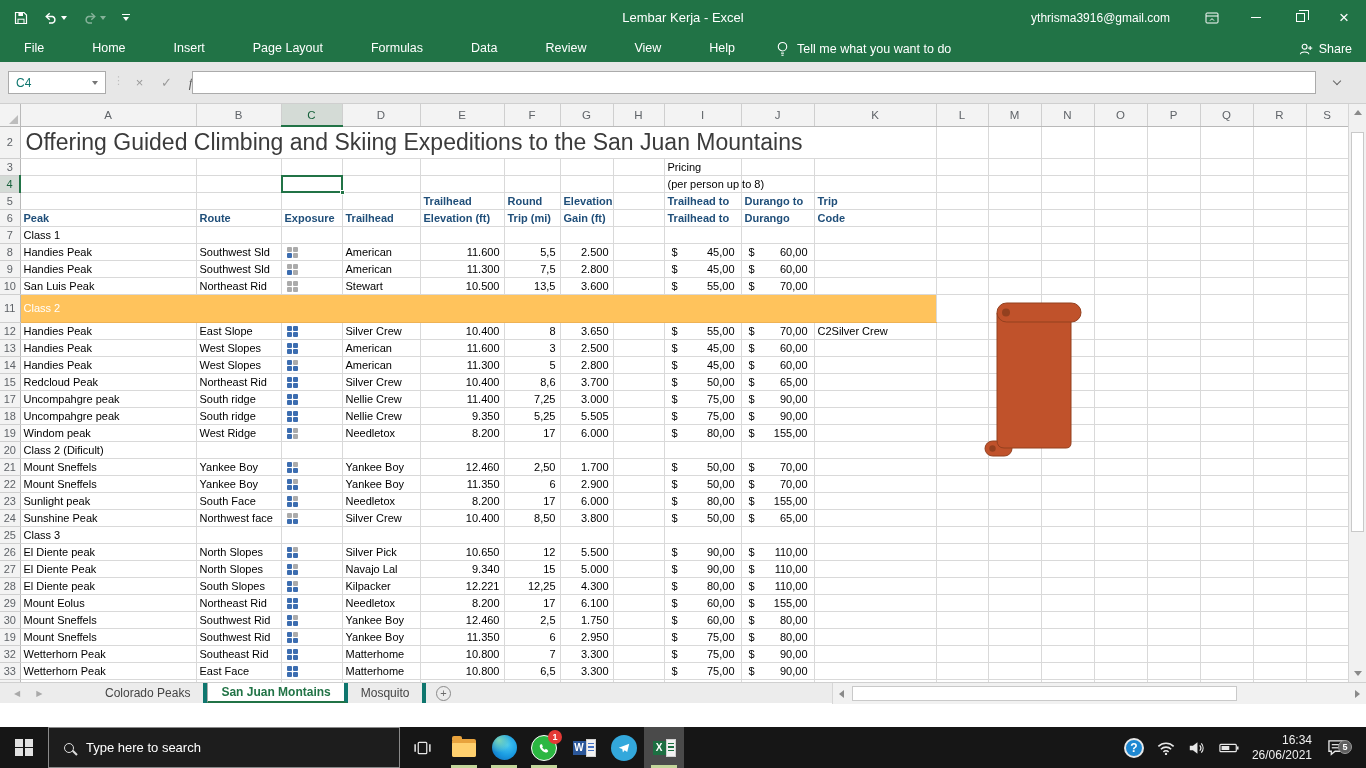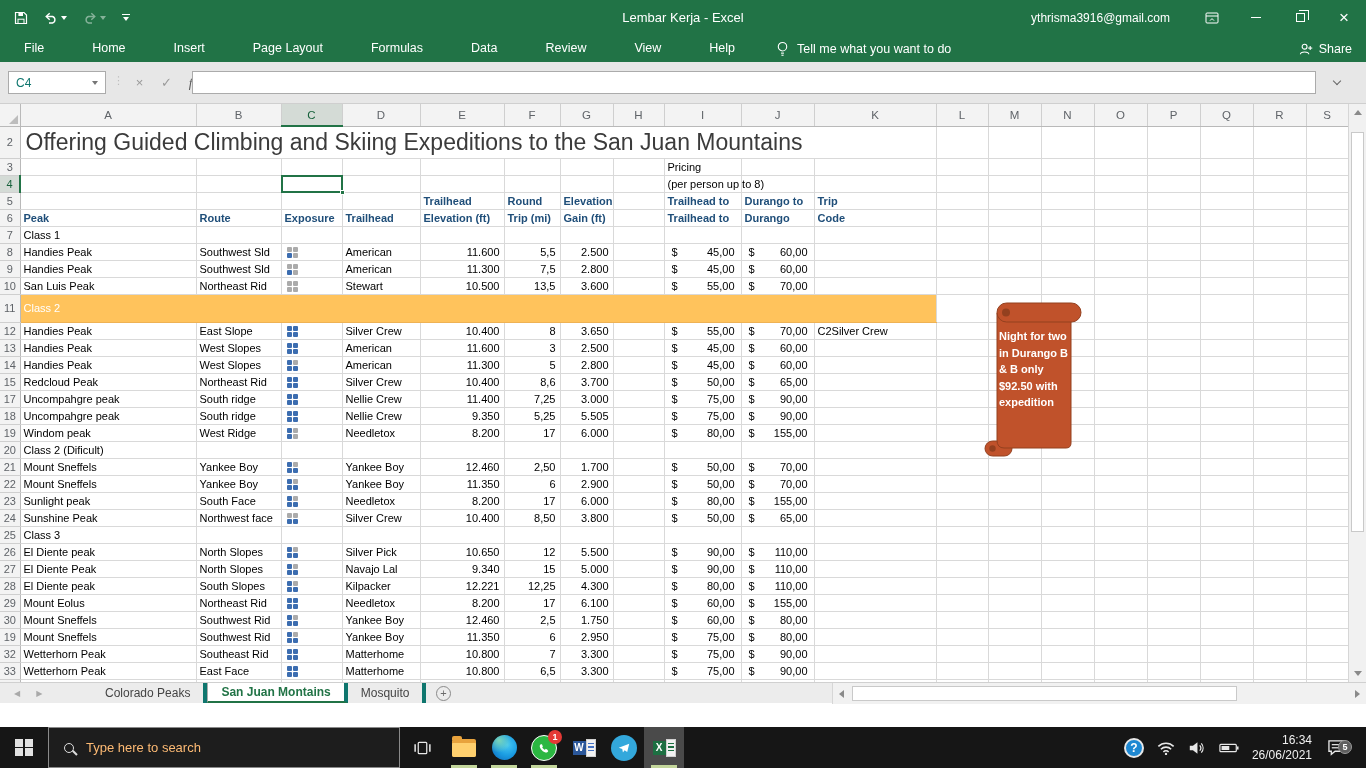--- a/index.html
+++ b/index.html
@@ -102,21 +102,21 @@
   .zbtn { width:22px; text-align:center; color:#555; font-size:14px; }
   .ztrack { width:92px; height:2px; background:#9A9A9A; position:relative; margin:0 3px; }
   .zthumb { position:absolute; left:44px; top:-4px; width:4px; height:10px; background:#616161; }
   .zpct { width:42px; text-align:right; padding-right:4px; }
 
   
   .taskbar { position:absolute; top:727px; left:0; right:0; height:41px; background:#161616; display:flex; align-items:center; color:#fff; }
   .startbtn { width:48px; height:41px; display:flex; align-items:center; justify-content:center; }
   .winlogo { display:grid; grid-template-columns:8px 8px; gap:1.5px; }
   .winlogo i { width:8px; height:8px; background:#E2E2E2; display:block; }
-  .searchbox { width:352px; height:41px; background:#1D1D1D; border:1px solid #8A8A8A; display:flex; align-items:center; padding-left:15px; gap:12px; color:#fdba74; font-size:13px; }
+  .searchbox { width:352px; height:41px; background:#1D1D1D; border:1px solid #8A8A8A; display:flex; align-items:center; padding-left:15px; gap:12px; color:#ffffff; font-size:13px; }
   .mag { width:10px; height:10px; border:1.6px solid #DDD; border-radius:50%; position:relative; flex:none; }
   .mag:after { content:''; position:absolute; width:6px; height:1.6px; background:#DDD; transform:rotate(45deg); right:-5px; bottom:-2px; }
   .tvbtn { width:44px; height:41px; display:flex; align-items:center; justify-content:center; }
   .ticon { width:40px; height:41px; display:flex; align-items:center; justify-content:center; position:relative; }
   .ticon .ind { position:absolute; bottom:0; left:7px; right:7px; height:3px; background:#C3D69B; }
   .ticon.active { background:#4A4A4A; }
   .badge { position:absolute; width:14px; height:14px; border-radius:50%; font-size:9px; font-weight:bold; color:#fff; display:flex; align-items:center; justify-content:center; }
   .wabadge { background:#E53935; top:3px; right:2px; }
   .notifbadge { background:#5F5F5F; bottom:2px; right:-6px; border:1px solid #9a9a9a; }
   .folder { width:24px; height:18px; position:relative; }
@@ -1324,21 +1324,20 @@
       <span class="handle"></span>
     </div>
   <div class="callout">
     <svg width="100" height="162" viewBox="0 0 100 162">
       <rect x="2" y="141" width="27" height="15" rx="7.5" fill="#C0522B" stroke="#93401F" stroke-width="1"></rect>
       <circle cx="9.5" cy="148.5" r="3.2" fill="#93401F"></circle>
       <path d="M14 13 L85 13 Q88 13 88 17 L88 143 Q88 148 83 148 L21 148 Q14 148 14 140 Z" fill="#C0522B" stroke="#93401F" stroke-width="1"></path>
       <rect x="14" y="3" width="84" height="19" rx="9.5" fill="#C0522B" stroke="#93401F" stroke-width="1"></rect>
       <circle cx="23" cy="12.5" r="4" fill="#93401F"></circle>
     </svg>
-    <div class="ctext">Night for two in Durango B &amp; B only $92.50 with expedition</div>
   </div>
 </div>
 <div class="vscroll">
   <span class="arr up" style="top:0">
       <i></i>
     </span>
   <span class="vthumb"></span>
   <span class="arr dn">
       <i></i>
     </span>

